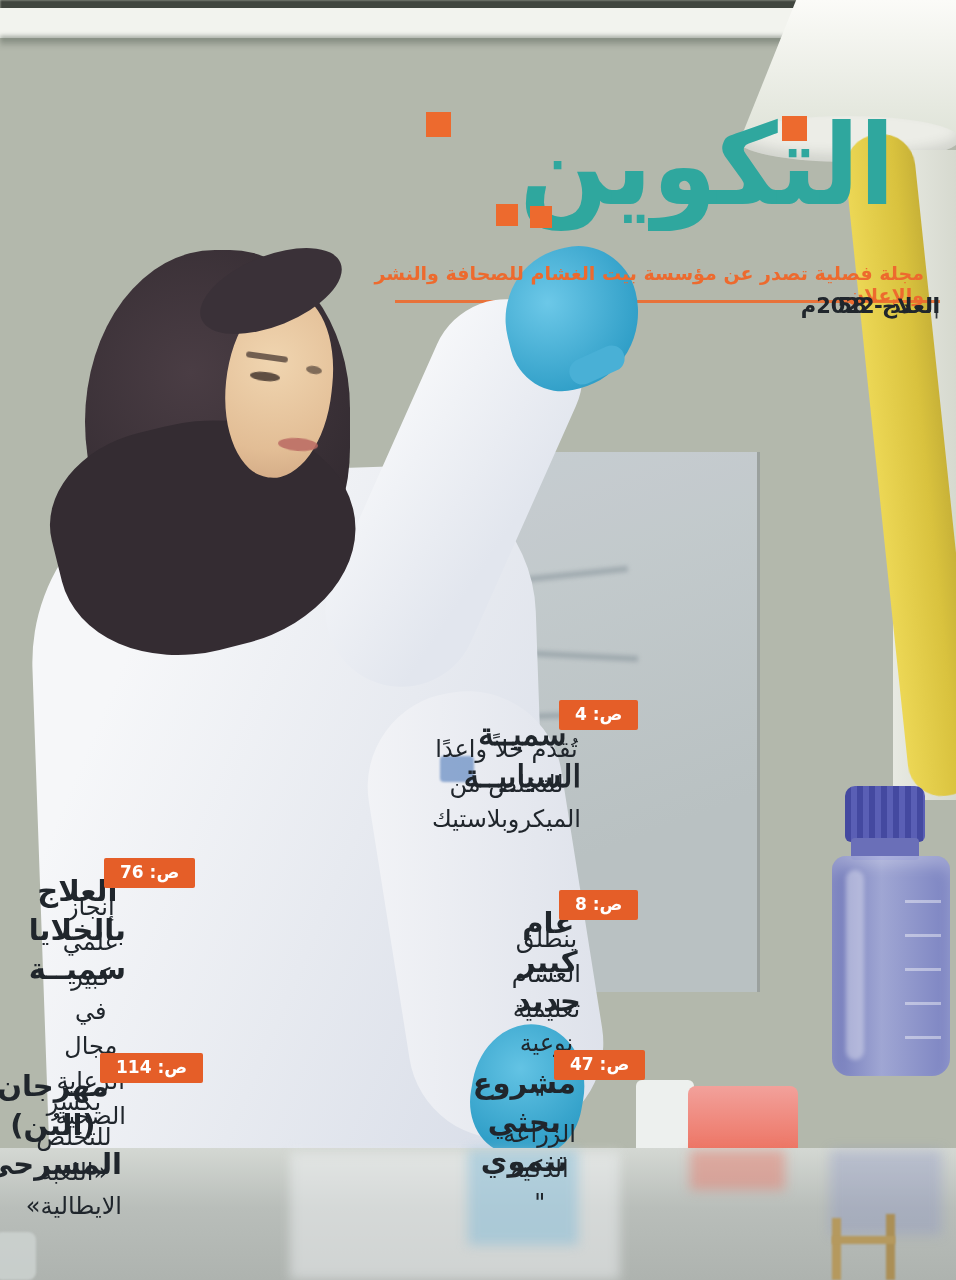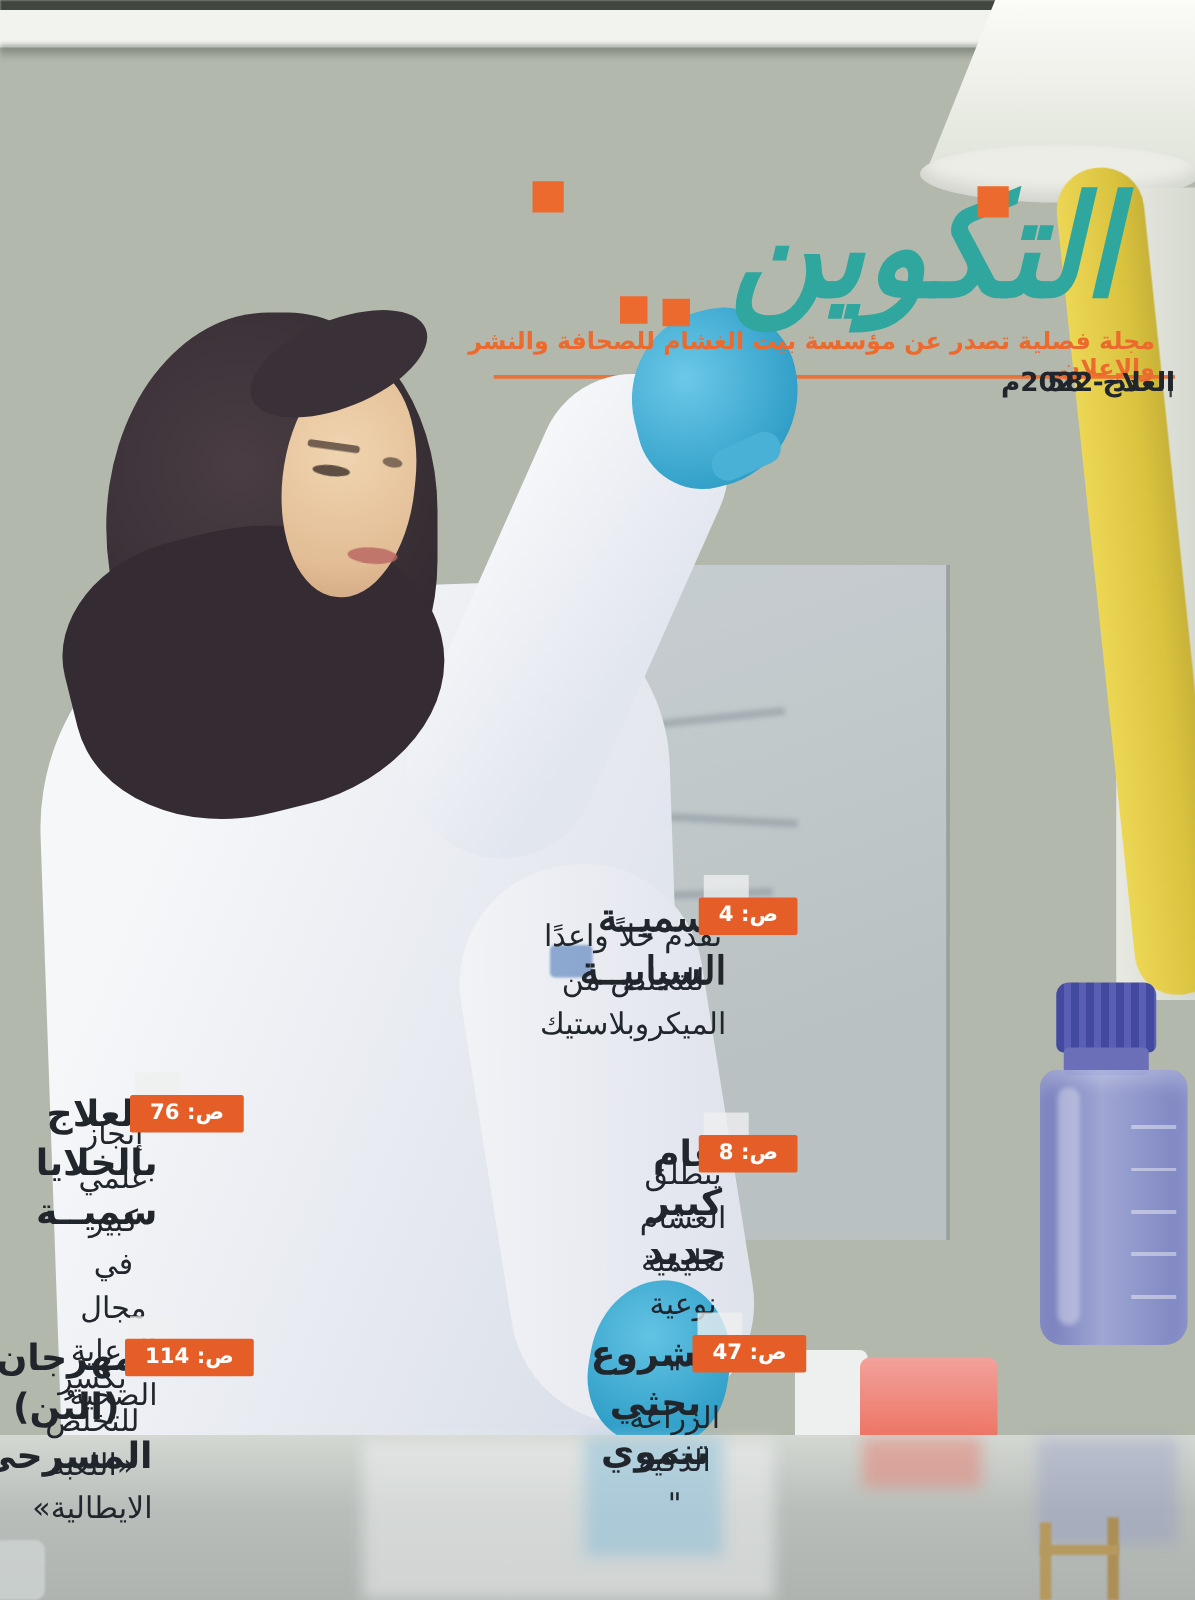--- a/index.html
+++ b/index.html
@@ -96,42 +96,42 @@
   .refl-blue{left:468px;top:1150px;width:110px;height:95px;background:rgba(110,180,215,.4);}
   .refl-red{left:690px;top:1150px;width:95px;height:40px;background:rgba(235,115,100,.45);}
   .refl-bottle{left:830px;top:1150px;width:112px;height:85px;background:rgba(130,140,200,.3);}
   .chair-leg1{left:832px;top:1218px;width:9px;height:62px;background:#b5995e;filter:blur(1px);}
   .chair-leg2{left:886px;top:1214px;width:9px;height:66px;background:#ab8f56;filter:blur(1px);}
   .chair-bar{left:832px;top:1236px;width:63px;height:8px;background:#b5995e;filter:blur(1px);}
   .corner-vial{left:-6px;top:1232px;width:42px;height:48px;border-radius:8px;
     background:rgba(205,210,208,.85);filter:blur(1px);}
 
   
-  .logo{left:390px;top:117px;width:505px;height:165px;direction:rtl;text-align:right;z-index:30;font-style:italic;}
+  .logo{left:390px;top:84px;width:505px;height:165px;direction:rtl;text-align:right;z-index:30;}
   .logo-text{position:static;display:block;font-size:104px;line-height:150px;font-weight:bold;
     color:var(--logo-teal,#2FA79E);letter-spacing:-2px;transform:scaleY(1.08);transform-origin:top;}
   .sq{background:var(--accent-orange,#ED6A2E);}
   .sq1{left:36px;top:28px;width:25px;height:25px;}
   .sq2{left:392px;top:32px;width:25px;height:25px;}
   .sq3{left:106px;top:120px;width:22px;height:22px;}
   .sq4{left:140px;top:122px;width:22px;height:22px;}
   .tagline{left:324px;top:262px;width:600px;direction:rtl;text-align:right;
     font-size:19px;font-weight:bold;color:var(--accent-orange,#ED6A2E);z-index:30;}
   .issue-line{left:380px;top:306px;width:560px;direction:rtl;display:flex;align-items:center;
     gap:52px;font-size:21px;font-weight:bold;color:var(--headline-ink,#20262C);z-index:30;}
   .issue-line span{position:static;}
   .issue-sep{font-weight:normal;opacity:.9;}
 
   
   .headline{z-index:30;}
   .panel{position:static;display:block;background:rgba(238,240,240,.78);
     padding:14px 18px 16px;text-align:center;direction:rtl;color:var(--headline-ink,#20262C);}
   .panel-title{position:static;display:block;font-weight:bold;font-size:29px;line-height:1.35;}
   .panel-sub{position:static;display:block;font-size:24px;line-height:1.45;margin-top:18px;}
-  .badge{position:relative;display:inline-block;margin:18px 0 0 -4px;
+  .badge{position:relative;display:inline-block;margin:0 0 0 -4px;
     background:var(--badge-orange,#E55E28);color:#fff;font-weight:bold;font-size:17px;
     padding:4px 16px 6px;direction:rtl;border-radius:2px;}
   .h1{left:563px;top:700px;width:382px;}
   .h2{left:108px;top:858px;width:352px;}
   .h3{left:563px;top:890px;width:382px;}
   .h4{left:104px;top:1053px;width:400px;}
   .h5{left:558px;top:1050px;width:387px;}
   .h1 .panel-title{font-size:31px;font-family:Liberation Serif, serif;}
 </style>
 </head>

